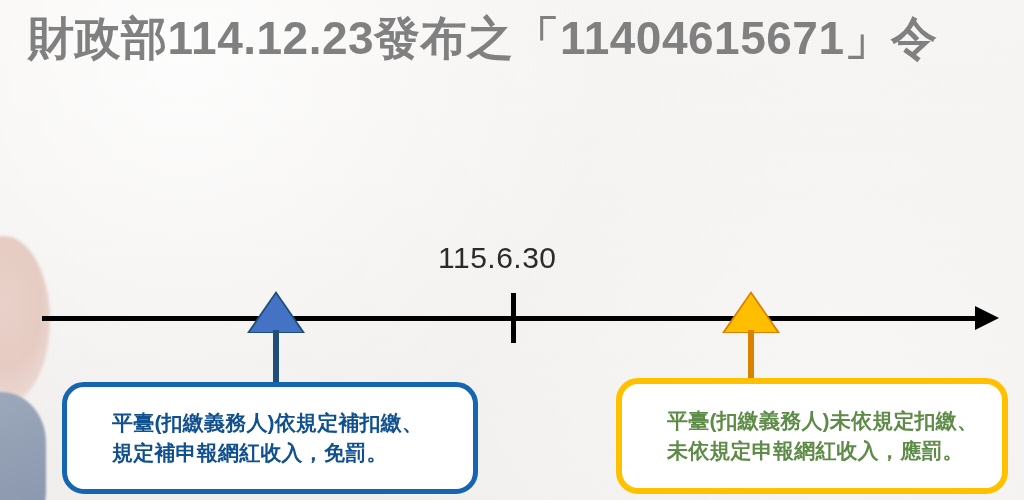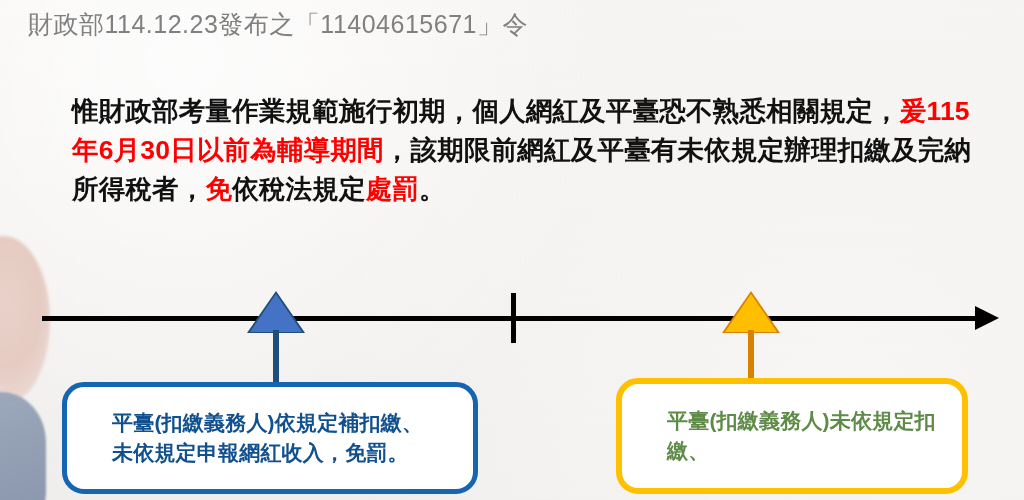--- a/index.html
+++ b/index.html
@@ -55,22 +55,22 @@
     background: linear-gradient(160deg, #9aa7bb 0%, #8e9bb1 55%, #8693ab 100%);
     filter: blur(1.2px);
     opacity: 0.95;
   }
 
   
   #title {
     position: absolute;
     left: 28px;
     top: 8px;
-    font-size: 25px;
-    font-weight: normal;
+    font-size: 46px;
+    font-weight: bold;
     color: #808080;
     letter-spacing: 0.5px;
     white-space: nowrap;
   }
 
   
   #body-para {
     position: absolute;
     left: 72px;
     top: 92px;
@@ -189,21 +189,21 @@
   #callout-blue {
     left: 62px;
     top: 382px;
     width: 416px;
     height: 112px;
     border: 5px solid #1565B0;
   }
   #callout-orange {
     left: 616px;
     top: 378px;
-    width: 352px;
+    width: 392px;
     height: 116px;
     border: 6px solid #FFC000;
   }
   .callout-text {
     font-size: 21px;
     font-weight: bold;
     line-height: 30px;
     letter-spacing: 0.2px;
     padding: 0 14px;
     width: 100%;
@@ -221,43 +221,42 @@
 <body>
 
 <div id="slide">
 
   <div id="grain"></div>
   <div id="photo-skin"></div>
   <div id="photo-shoulder"></div>
 
   <div id="title">財政部114.12.23發布之「11404615671」令</div>
 
-  <div id="body-para">
-    <span>惟財政部考量作業規範施行初期，個人網紅及平臺恐不熟悉相關規</span><span>定，</span><span class="hl-red">爰115年6月30日以前為輔導期間</span><span>，該期限前網紅及平臺有未</span><span>依規定辦理扣繳及完納所得稅者，</span><span class="hl-red">免</span><span>依稅法規定</span><span class="hl-red">處罰</span><span>。</span>
-  </div>
-
+
+  <div id="date-label">115.6.30</div>
 
   <div id="axis-line"></div>
   <div id="axis-arrow"></div>
   <div id="mid-tick"></div>
 
   <div id="tri-blue-outline"></div>
   <div id="tri-blue" class="marker-tri"></div>
   <div id="stem-blue" class="stem"></div>
 
   <div id="tri-orange-outline"></div>
   <div id="tri-orange" class="marker-tri"></div>
   <div id="stem-orange" class="stem"></div>
 
   <div id="callout-blue" class="callout">
     <div class="callout-text">
       <div>平臺(扣繳義務人)依規定補扣繳、</div>
-      <div>未依規定申報網紅收入，免罰。</div>
+      <div>規定補申報網紅收入，免罰。</div>
     </div>
   </div>
 
   <div id="callout-orange" class="callout">
     <div class="callout-text">
       <div>平臺(扣繳義務人)未依規定扣繳、</div>
+      <div>未依規定申報網紅收入，應罰。</div>
     </div>
   </div>
 
 </div>
 
 </body></html>

